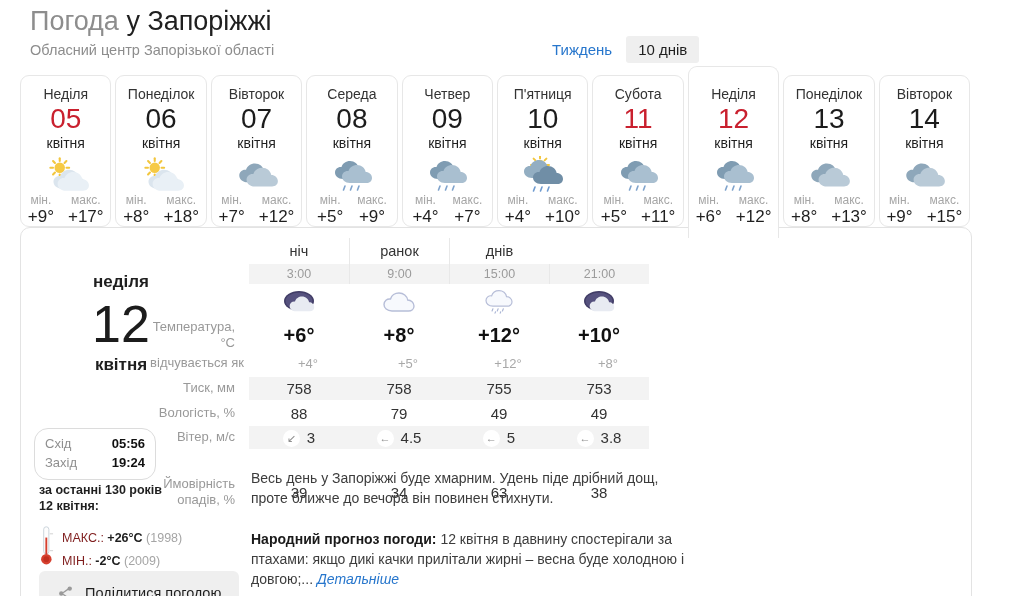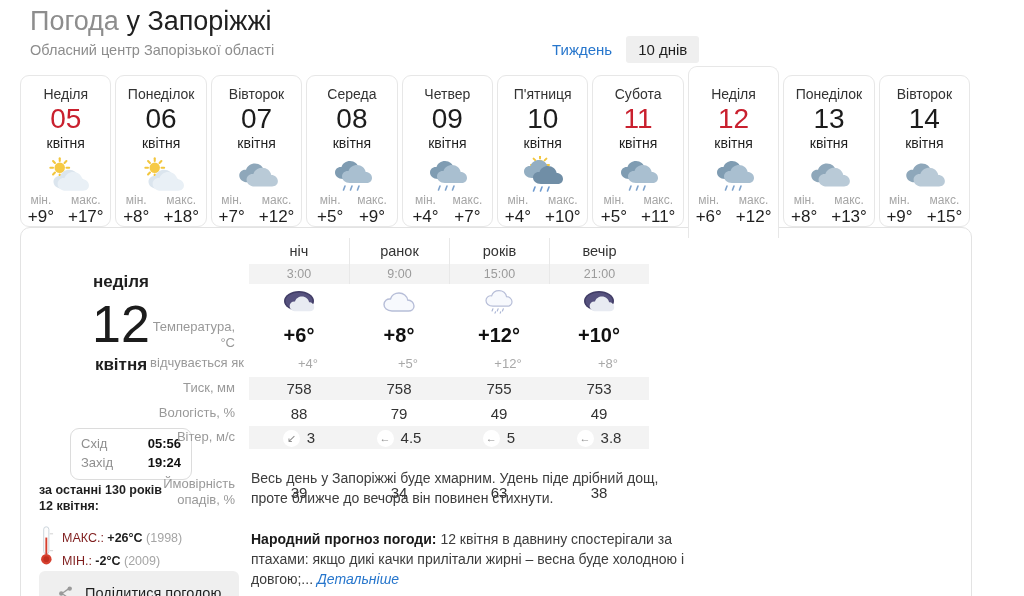--- a/index.html
+++ b/index.html
@@ -36,21 +36,21 @@
   
   .panel { position:absolute; top:227px; left:20px; width:952px; height:470px; background:#fff;
            border:1px solid #e3e3e3; border-radius:10px; z-index:1; }
 
   .day-block { position:absolute; left:0; top:44px; width:200px; text-align:center; }
   .day-name { font-size:17px; font-weight:700; color:#1f1f1f; }
   .day-num { font-size:52px; color:#1c1c1c; line-height:1.1; margin:4px 0 2px; }
   .day-month { font-size:17px; font-weight:700; color:#1f1f1f; }
 
   .sun-box { position:absolute; left:13px; top:200px; width:122px; border:1px solid #dcdcdc;
-             border-radius:9px; padding:6px 10px; font-size:13px; background:#fff;margin-left:36px; }
+             border-radius:14px; padding:6px 10px; font-size:13px; background:#fff; }
   .sun-row { display:flex; justify-content:space-between; line-height:1.45; }
   .sun-label { color:#8f8f8f; }
   .sun-time { font-weight:700; color:#111; }
 
   .history { position:absolute; left:18px; top:254px; width:200px; font-size:12.5px; }
   .hist-title { font-weight:700; color:#1f1f1f; line-height:1.3; }
   .hist-rows { display:flex; margin-top:10px; gap:8px; }
   .thermo { width:15px; height:42px; flex:0 0 15px; }
   .hist-col { padding-top:2px; }
   .hist-line { line-height:1.9; white-space:nowrap; }
@@ -434,22 +434,21 @@
       </svg>
     <span>Поділитися погодою</span>
   </div>
 
   <div class="wtable">
     <div class="trow row-period hdr">
       <div class="rlabel"></div>
       <div class="cells">
         <div class="cell">ніч</div>
         <div class="cell">ранок</div>
-        <div class="cell">років</div>
-        <div class="cell">вечір</div>
+        <div class="cell">днів</div>
       </div>
     </div>
     <div class="trow row-time hdr">
       <div class="rlabel"></div>
       <div class="cells">
         <div class="cell">3:00</div>
         <div class="cell">9:00</div>
         <div class="cell">15:00</div>
         <div class="cell">21:00</div>
       </div>

